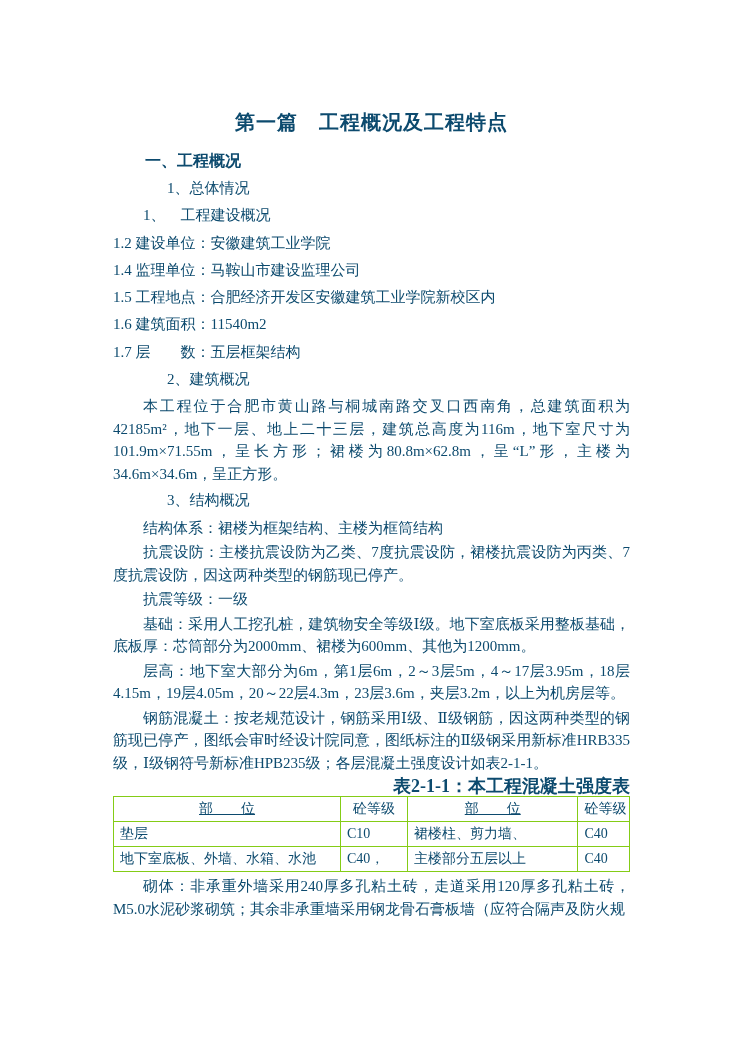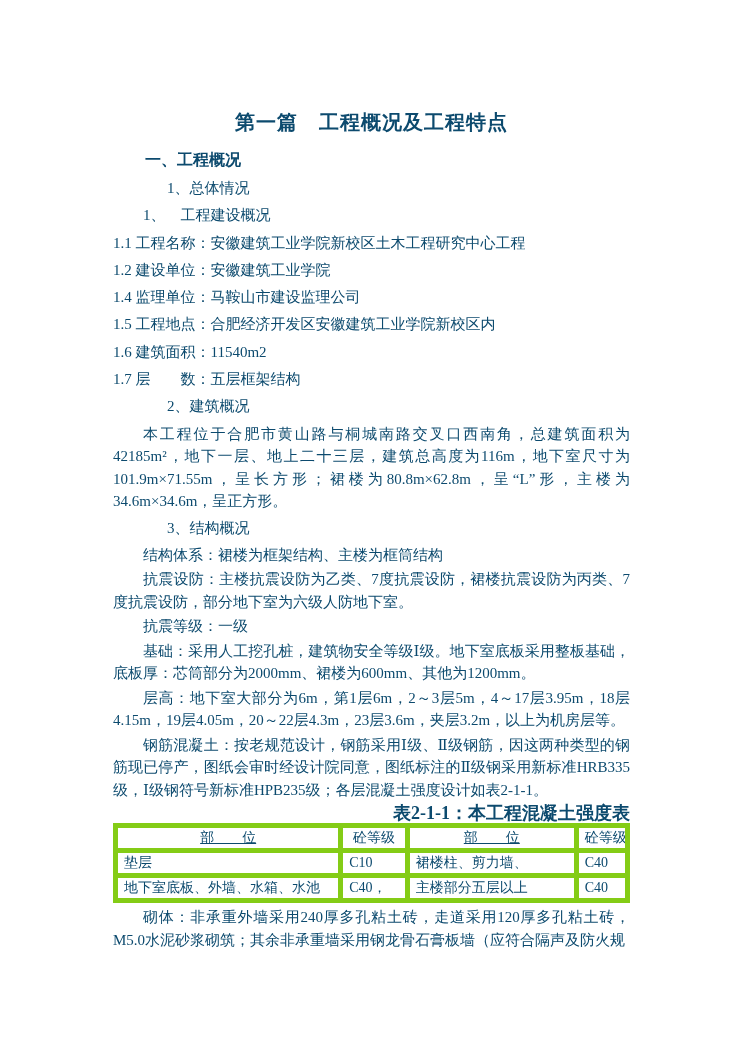--- a/index.html
+++ b/index.html
@@ -20,21 +20,21 @@
   .doc-title {
     font-family: "Liberation Sans", "DejaVu Sans", sans-serif;
     font-size: 20px;
     font-weight: bold;
     text-align: center;
     letter-spacing: 1px;
     margin: 0 0 12px 0;
     line-height: 26px;
   }
   .h2 {
-    font-family: Liberation Mono, monospace;
+    font-family: Liberation Serif, serif;
     font-size: 16px;
     font-weight: bold;
     text-indent: 2em;
     line-height: 28px;
   }
   .line { line-height: 27.3px; }
   .in2  { text-indent: 2em; }
   .in38 { text-indent: 3.6em; }
   .para {
     margin: 2px 0;
@@ -50,21 +50,21 @@
     margin-top: 3px;
   }
   table.strength-table {
     width: 100%;
     border-collapse: collapse;
     font-size: 14px;
     margin: 1px 0 3px 0;
     table-layout: fixed;
   }
   .strength-table th, .strength-table td {
-    border: 5px solid #84cc16;
+    border: 1px solid #84cc16;
     padding: 0 6px;
     height: 25px;
     font-weight: normal;
     overflow: hidden;
     white-space: nowrap;
   }
   .strength-table th { text-align: center; }
   .u { text-decoration: underline; }
   .cell-left { text-align: left; }
   .cell-center { text-align: left; }
@@ -74,33 +74,32 @@
 
 <div class="page">
 
   <div class="doc-title">第一篇　工程概况及工程特点</div>
 
   <div class="h2">一、工程概况</div>
 
   <div class="line in38">1、总体情况</div>
   <div class="line in2">1、　工程建设概况</div>
 
-  <div class="line">1.1 工程名称：安徽建筑工业学院新校区土木工程研究中心工程</div>
   <div class="line">1.2 建设单位：安徽建筑工业学院</div>
   <div class="line">1.4 监理单位：马鞍山市建设监理公司</div>
   <div class="line">1.5 工程地点：合肥经济开发区安徽建筑工业学院新校区内</div>
   <div class="line">1.6 建筑面积：11540m2</div>
   <div class="line">1.7 层　　数：五层框架结构</div>
 
   <div class="line in38">2、建筑概况</div>
   <p class="para">本工程位于合肥市黄山路与桐城南路交叉口西南角，总建筑面积为42185m²，地下一层、地上二十三层，建筑总高度为116m，地下室尺寸为101.9m×71.55m，呈长方形；裙楼为80.8m×62.8m，呈“L”形，主楼为34.6m×34.6m，呈正方形。</p>
 
   <div class="line in38">3、结构概况</div>
   <p class="para">结构体系：裙楼为框架结构、主楼为框筒结构</p>
-  <p class="para">抗震设防：主楼抗震设防为乙类、7度抗震设防，裙楼抗震设防为丙类、7度抗震设防，部分地下室为六级人防地下室。</p>
+  <p class="para">抗震设防：主楼抗震设防为乙类、7度抗震设防，裙楼抗震设防为丙类、7度抗震设防，因这两种类型的钢筋现已停产。</p>
   <p class="para">抗震等级：一级</p>
   <p class="para">基础：采用人工挖孔桩，建筑物安全等级Ⅰ级。地下室底板采用整板基础，底板厚：芯筒部分为2000mm、裙楼为600mm、其他为1200mm。</p>
   <p class="para">层高：地下室大部分为6m，第1层6m，2～3层5m，4～17层3.95m，18层4.15m，19层4.05m，20～22层4.3m，23层3.6m，夹层3.2m，以上为机房层等。</p>
   <p class="para">钢筋混凝土：按老规范设计，钢筋采用Ⅰ级、Ⅱ级钢筋，因这两种类型的钢筋现已停产，图纸会审时经设计院同意，图纸标注的Ⅱ级钢采用新标准HRB335级，Ⅰ级钢符号新标准HPB235级；各层混凝土强度设计如表2-1-1。</p>
 
   <div class="table-caption">表2-1-1：本工程混凝土强度表</div>
 
   <table class="strength-table">
     <colgroup>
       <col style="width:44%">

